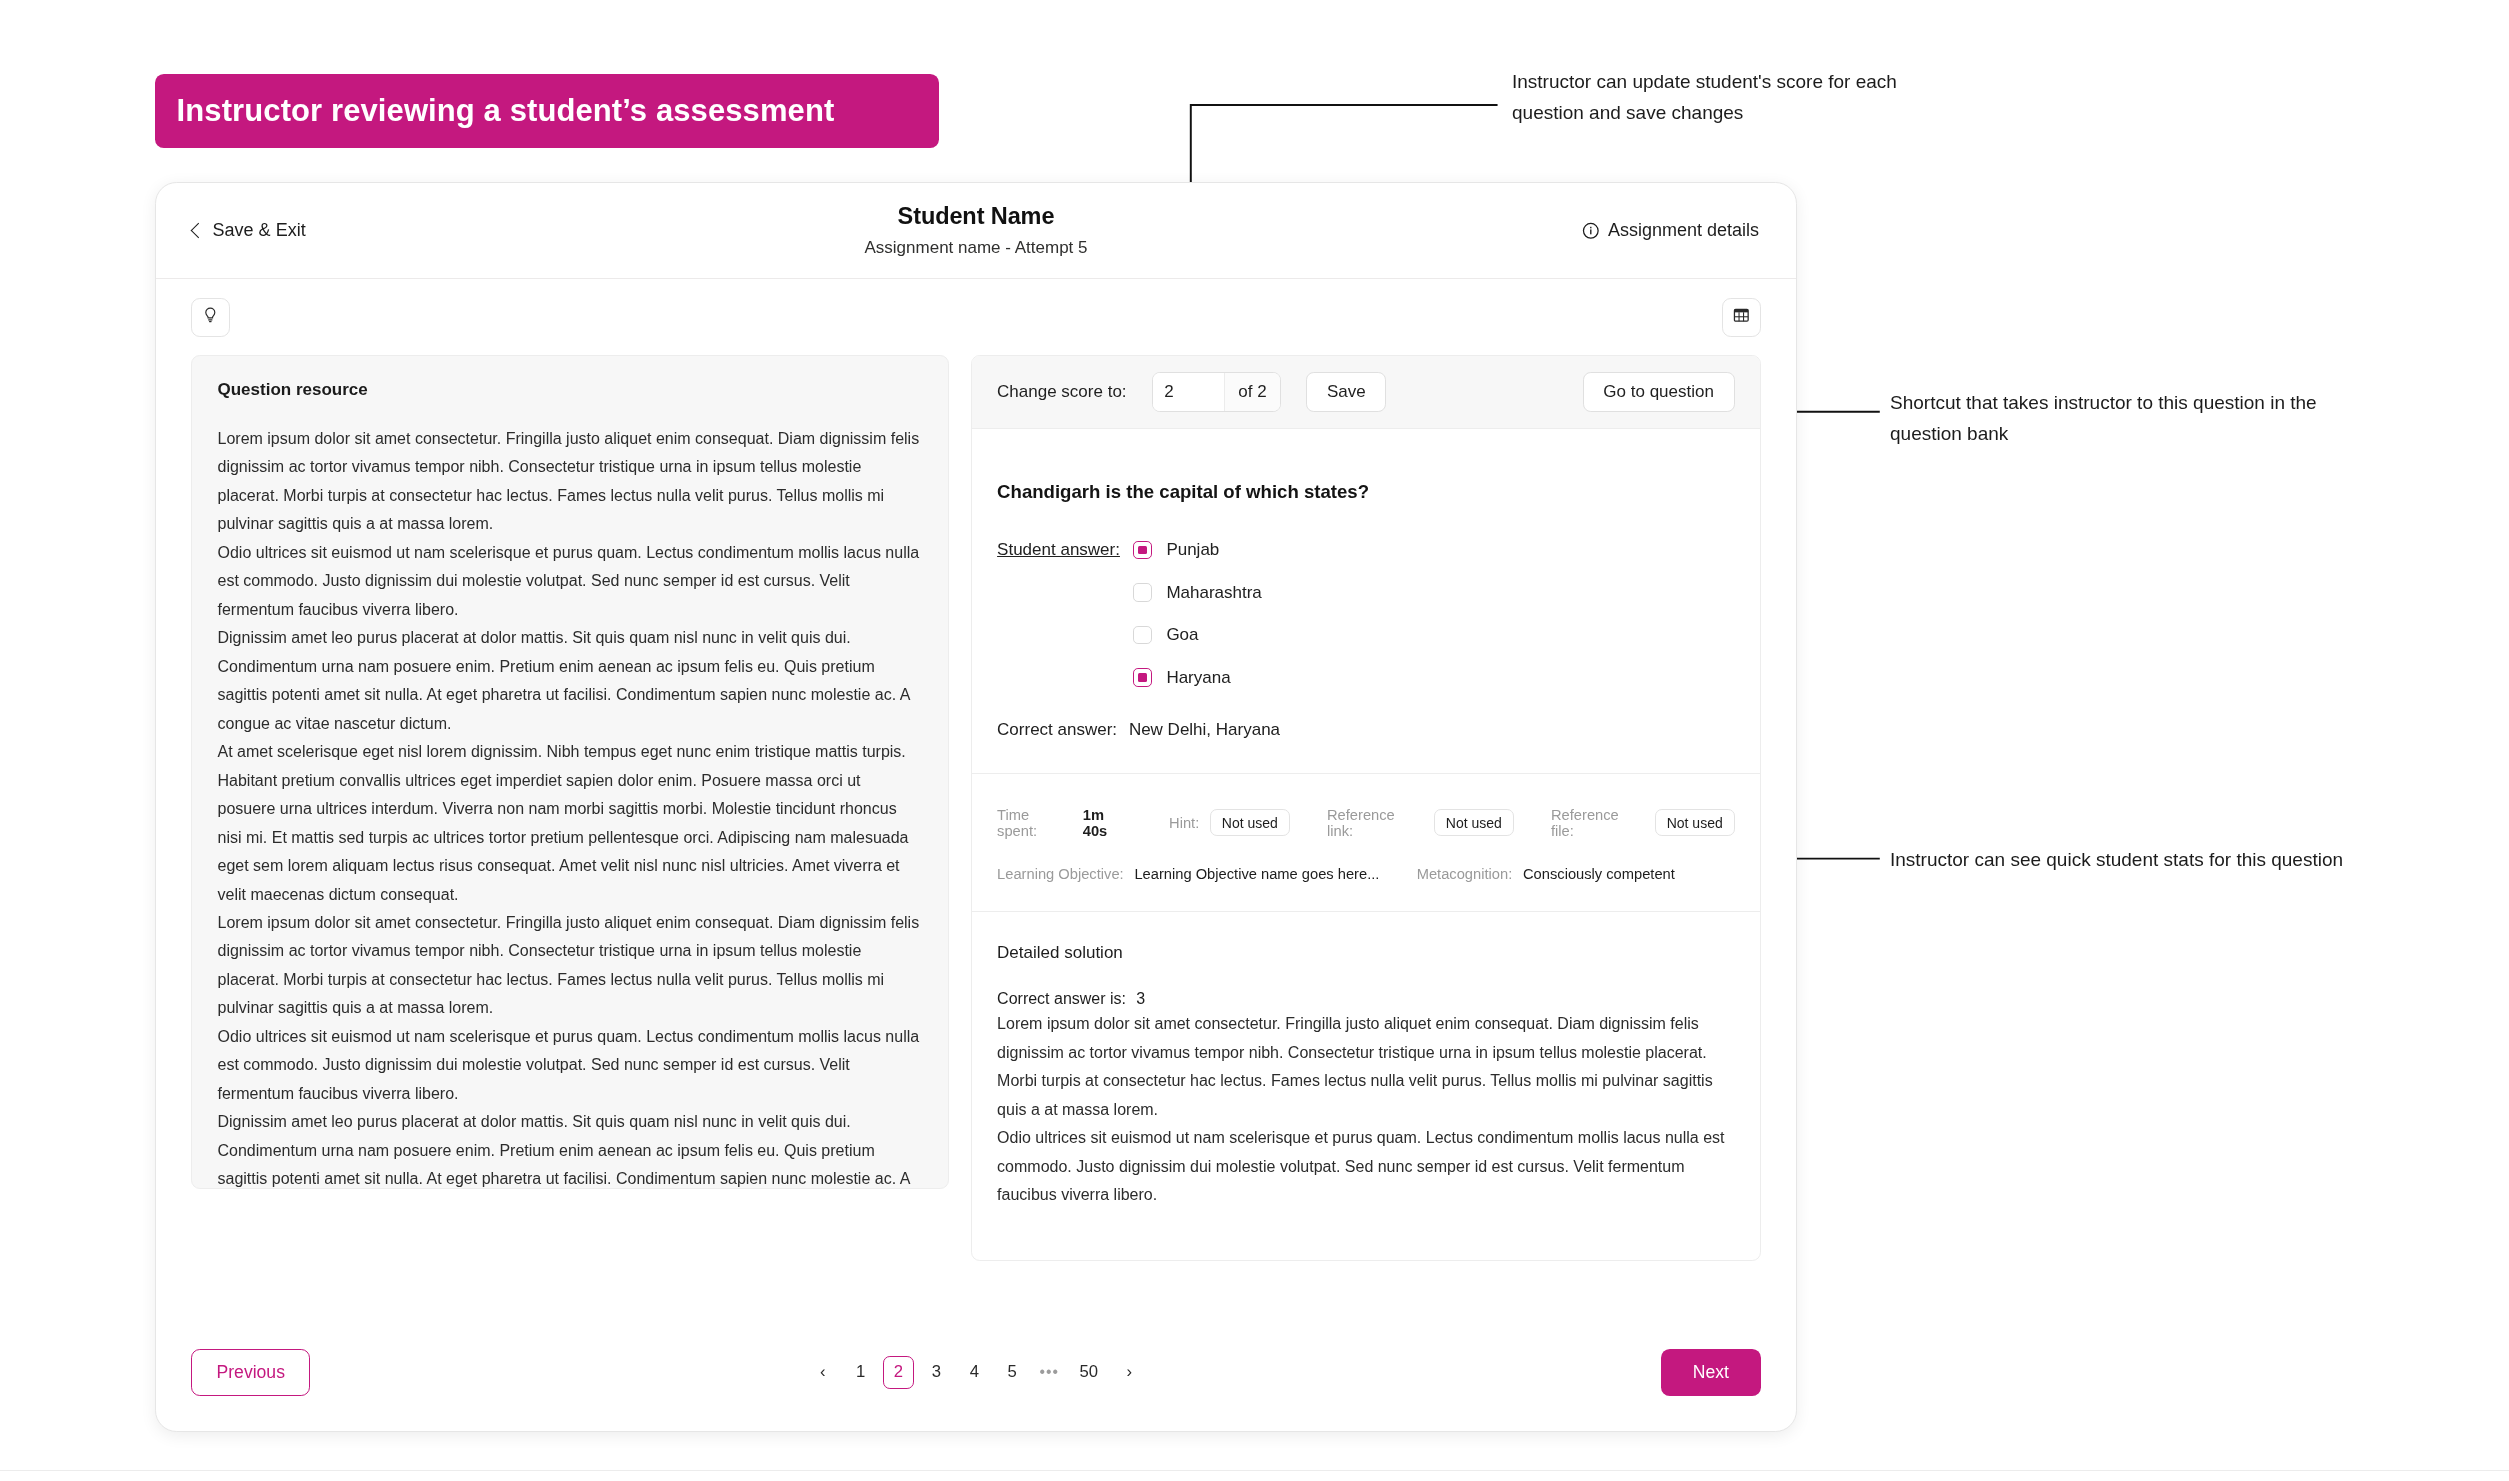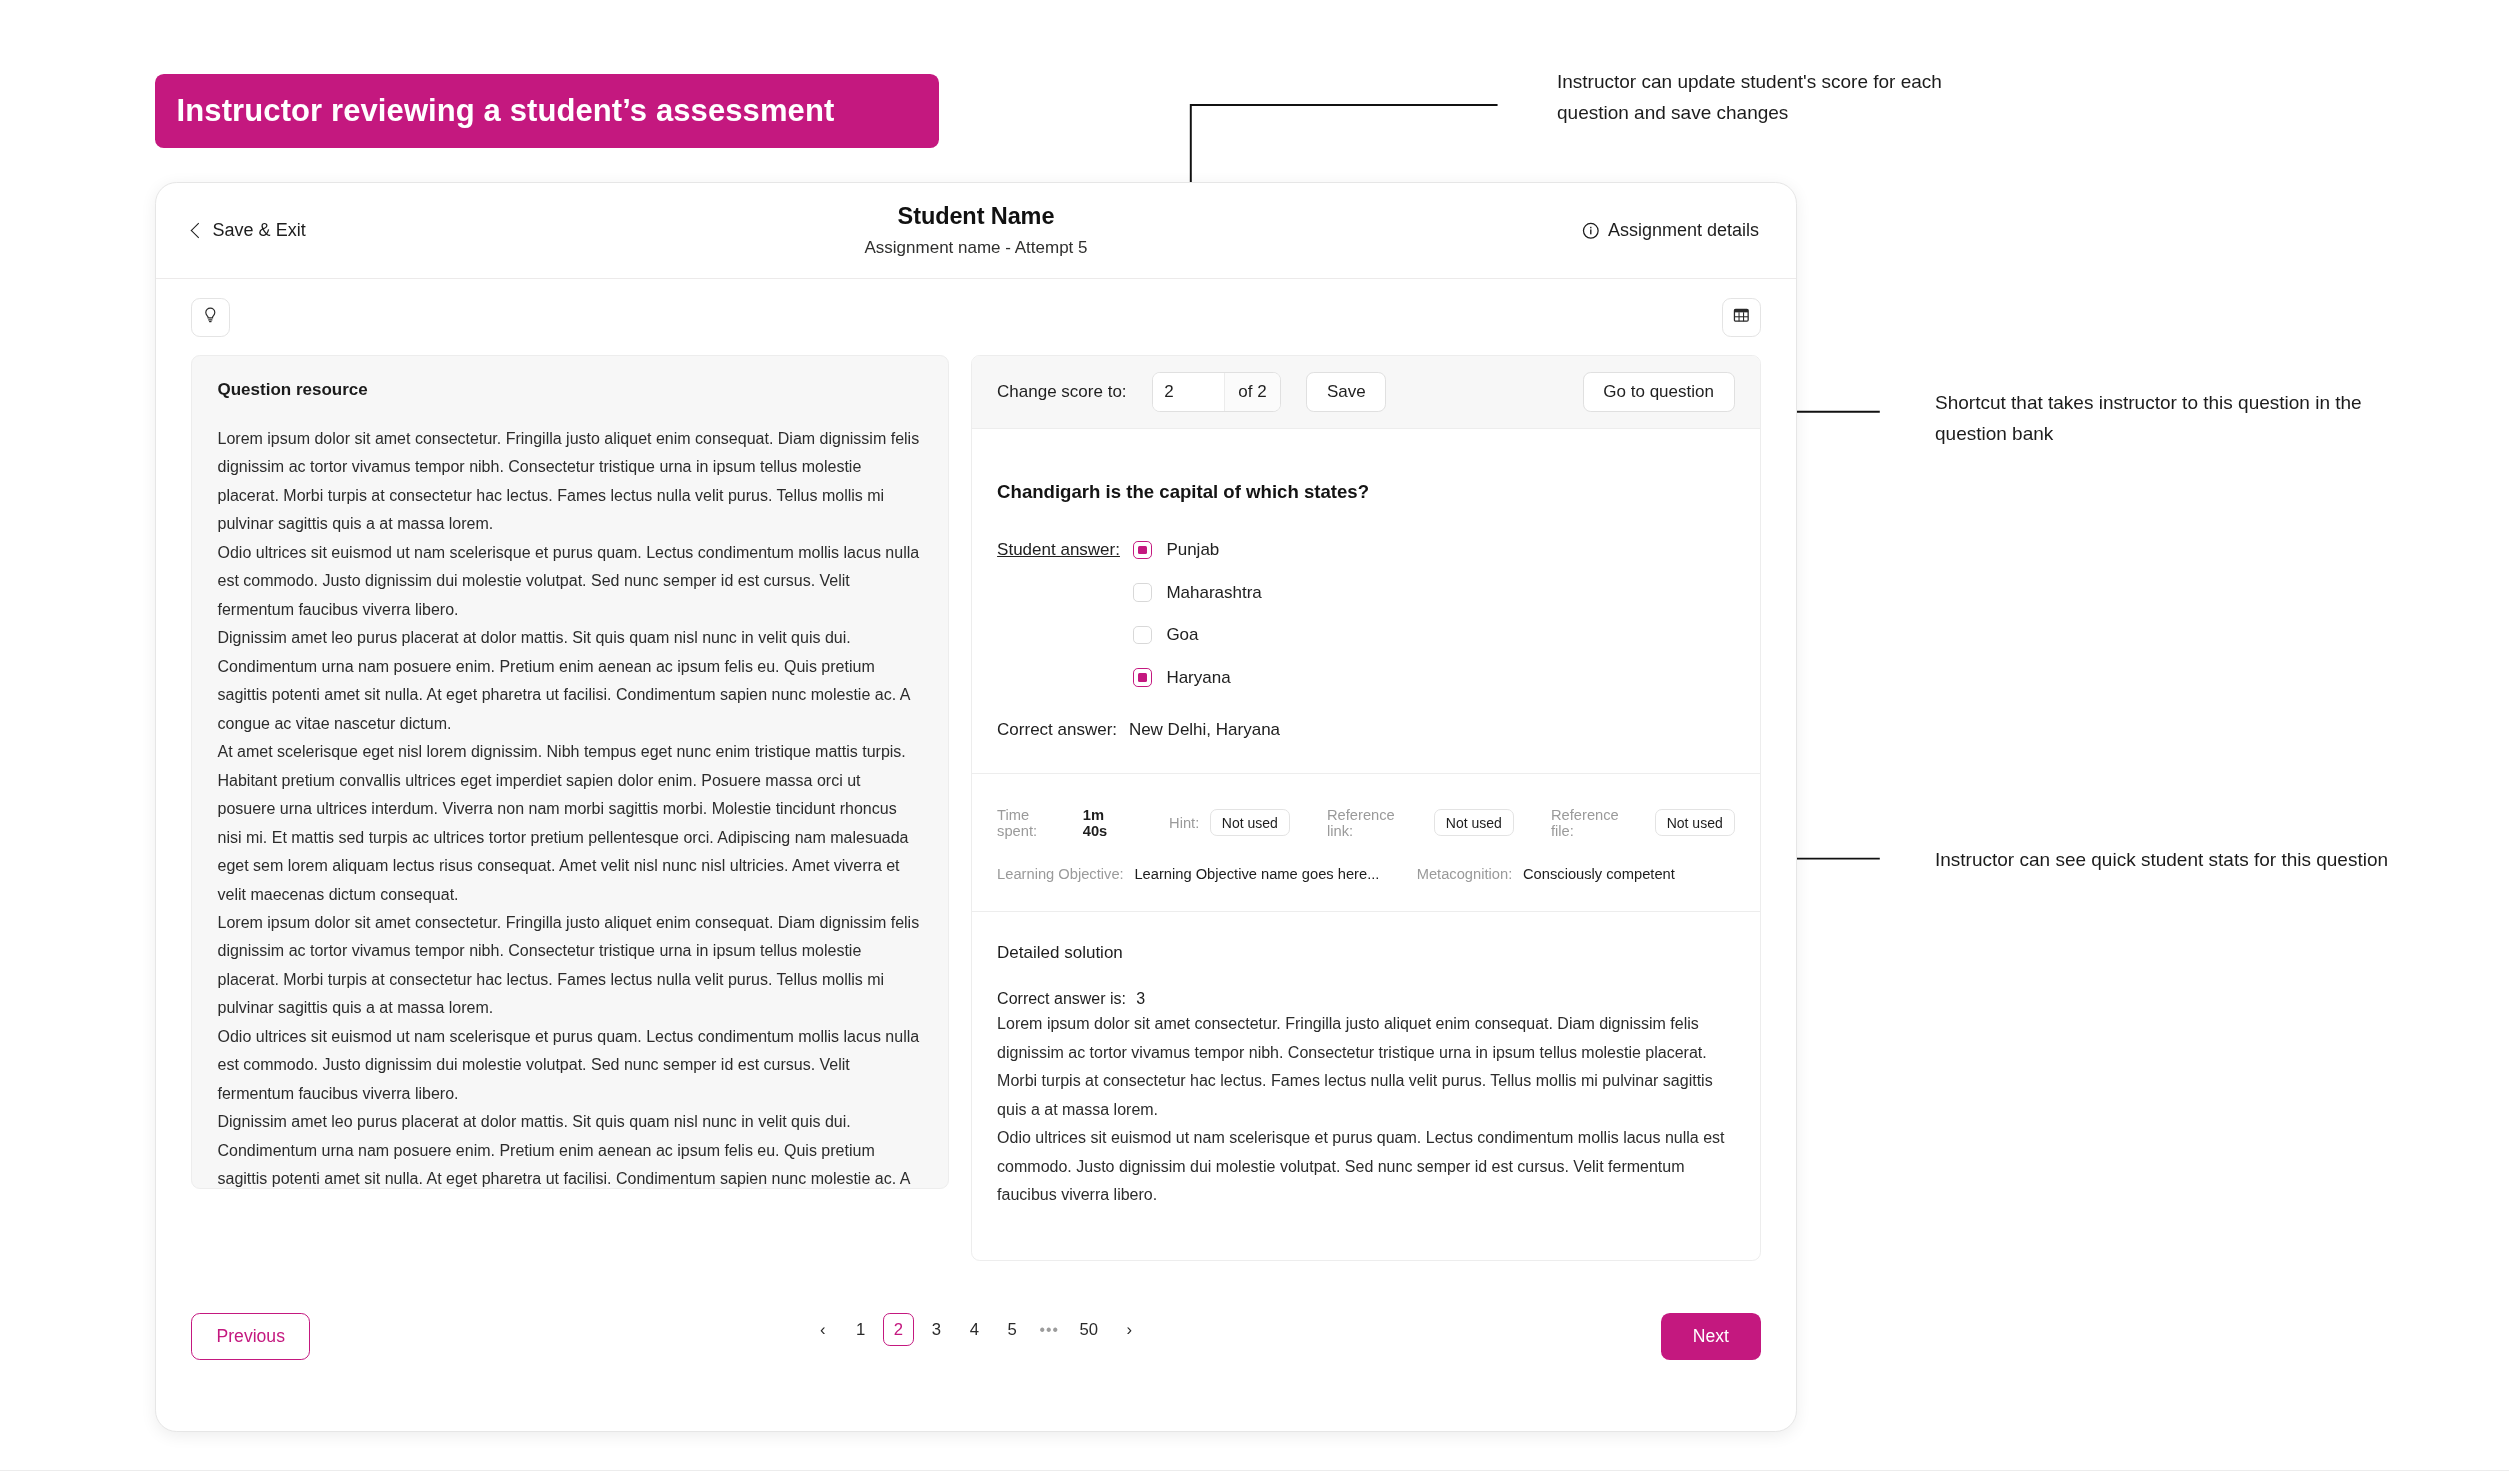--- a/index.html
+++ b/index.html
@@ -40,21 +40,20 @@
     letter-spacing: 0.1px;
   }
 
   
   .annotation {
     position: absolute;
     font-size: 19px;
     color: #1c1c1c;
     line-height: 1.62;
     font-weight: 400;
-    margin-left: 45px;
   }
   .ann-score   { left: 1512px; top: 67px;  width: 461px; }
   .ann-goto    { left: 1890px; top: 388px; width: 470px; }
   .ann-stats   { left: 1890px; top: 845px; width: 461px; }
 
   
   .connectors {
     position: absolute;
     left: 0; top: 0;
     width: 2509px; height: 1482px;
@@ -380,20 +379,21 @@
     font-size: 16px;
     line-height: 1.78;
     color: #2c2c2c;
   }
 
   
   .app-footer {
     height: 118px;
     flex: 0 0 118px;
     display: flex;
+    align-items: center;
     padding: 0 35px;
     position: relative;
     gap: 28px;
   }
   .btn-prev {
     height: 47px;
     padding: 0 24.5px;
     border: 1.6px solid #C4187F;
     border-radius: 8.8px;
     background: #ffffff;

